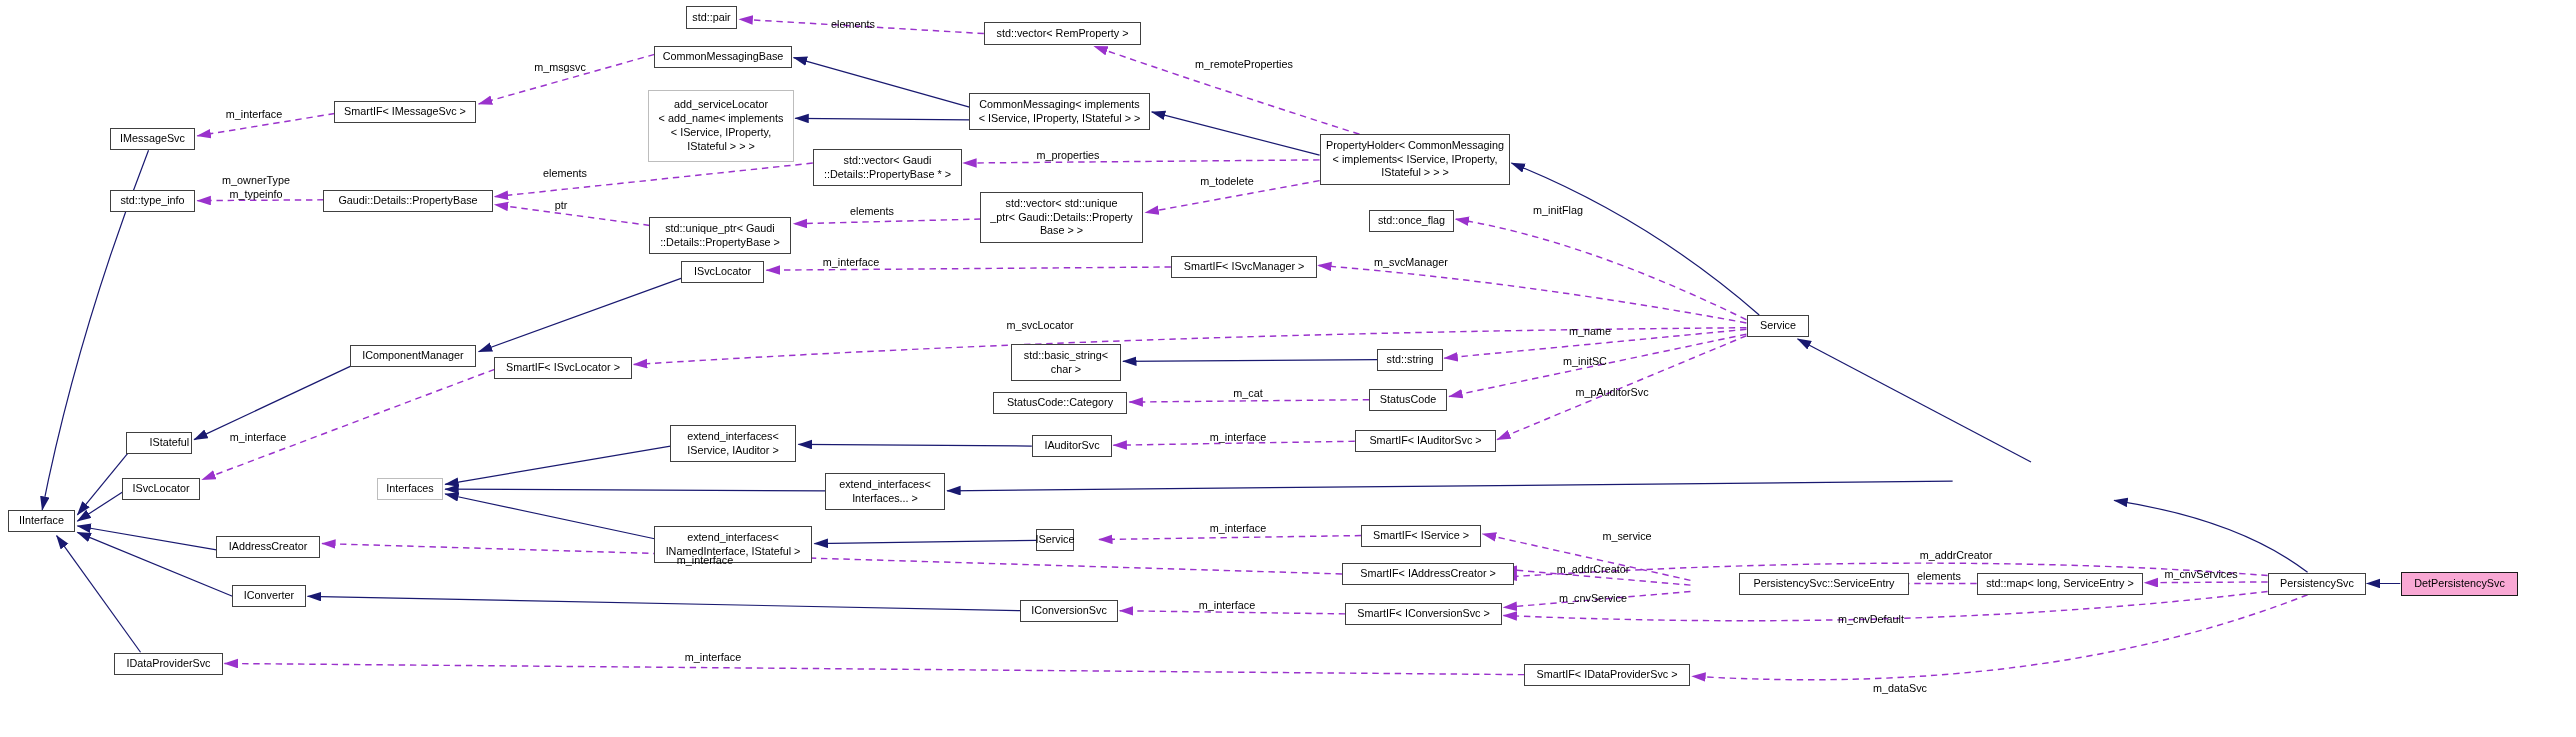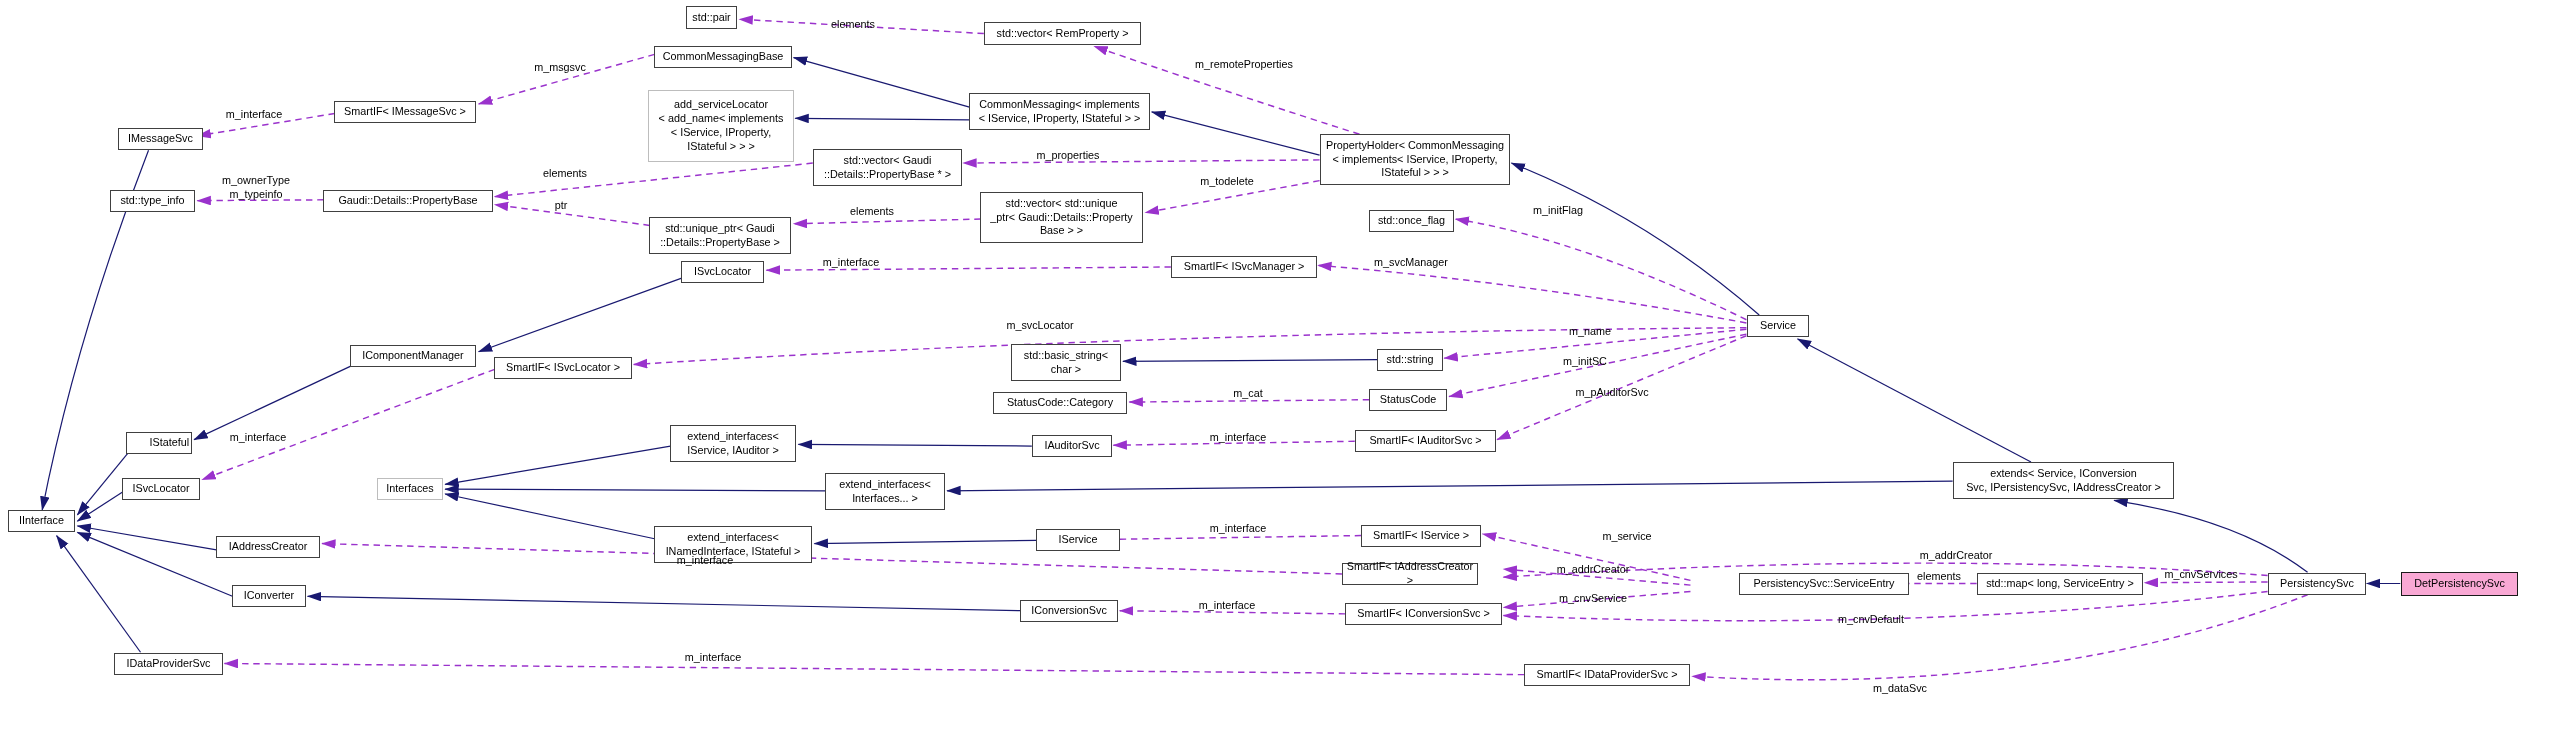--- a/index.html
+++ b/index.html
@@ -90,21 +90,21 @@
     <div class="node helper" style="left: 648px; top: 90px; width: 146px; height: 72px;">add_serviceLocator
 &lt; add_name&lt; implements
 &lt; IService, IProperty,
 IStateful &gt; &gt; &gt;</div>
     <div class="node " style="left: 969px; top: 93px; width: 181px; height: 37px;">CommonMessaging&lt; implements
 &lt; IService, IProperty, IStateful &gt; &gt;</div>
     <div class="node " style="left: 1320px; top: 134px; width: 190px; height: 51px;">PropertyHolder&lt; CommonMessaging
 &lt; implements&lt; IService, IProperty,
 IStateful &gt; &gt; &gt;</div>
     <div class="node " style="left: 334px; top: 101px; width: 142px; height: 22.4px;">SmartIF&lt; IMessageSvc &gt;</div>
-    <div class="node " style="left: 110px; top: 128px; width: 85px; height: 22.4px; margin-left: 8px;">IMessageSvc</div>
+    <div class="node " style="left: 110px; top: 128px; width: 85px; height: 22.4px;">IMessageSvc</div>
     <div class="node " style="left: 110px; top: 190px; width: 85px; height: 22.4px;">std::type_info</div>
     <div class="node " style="left: 323px; top: 190px; width: 170px; height: 22.4px;">Gaudi::Details::PropertyBase</div>
     <div class="node " style="left: 813px; top: 149px; width: 149px; height: 37px;">std::vector&lt; Gaudi
 ::Details::PropertyBase * &gt;</div>
     <div class="node " style="left: 649px; top: 205px; width: 142px; height: 37px; margin-top: 12px;">std::unique_ptr&lt; Gaudi
 ::Details::PropertyBase &gt;</div>
     <div class="node " style="left: 980px; top: 192px; width: 163px; height: 51px;">std::vector&lt; std::unique
 _ptr&lt; Gaudi::Details::Property
 Base &gt; &gt;</div>
     <div class="node " style="left: 1369px; top: 210px; width: 85px; height: 22.4px;">std::once_flag</div>
@@ -119,29 +119,27 @@
     <div class="node " style="left: 993px; top: 392px; width: 134px; height: 22.4px;">StatusCode::Category</div>
     <div class="node " style="left: 1369px; top: 389px; width: 78px; height: 22.4px;">StatusCode</div>
     <div class="node " style="left: 126px; top: 432px; width: 66px; height: 22.4px; padding-left: 24px;">IStateful</div>
     <div class="node " style="left: 670px; top: 425px; width: 126px; height: 37px;">extend_interfaces&lt;
 IService, IAuditor &gt;</div>
     <div class="node " style="left: 1032px; top: 435px; width: 80px; height: 22.4px;">IAuditorSvc</div>
     <div class="node " style="left: 1355px; top: 430px; width: 141px; height: 22.4px;">SmartIF&lt; IAuditorSvc &gt;</div>
     <div class="node helper" style="left: 377px; top: 478px; width: 66px; height: 22.4px;">Interfaces</div>
     <div class="node " style="left: 825px; top: 473px; width: 120px; height: 37px;">extend_interfaces&lt;
 Interfaces... &gt;</div>
-    <div class="node " style="left: 1953px; top: 462px; width: 221px; height: 37px;">extends&lt; Service, IConversion
-Svc, IPersistencySvc, IAddressCreator &gt;</div>
     <div class="node " style="left: 8px; top: 510px; width: 67px; height: 22.4px;">IInterface</div>
     <div class="node " style="left: 654px; top: 526px; width: 158px; height: 37px;">extend_interfaces&lt;
 INamedInterface, IStateful &gt;</div>
-    <div class="node " style="left: 1036px; top: 529px; width: 84px; height: 22.4px;">IService</div>
+    <div class="node " style="left: 1036px; top: 529px; width: 38px; height: 22.4px;">IService</div>
     <div class="node " style="left: 1361px; top: 525px; width: 120px; height: 22.4px;">SmartIF&lt; IService &gt;</div>
     <div class="node " style="left: 216px; top: 536px; width: 104px; height: 22.4px;">IAddressCreator</div>
-    <div class="node " style="left: 1342px; top: 563px; width: 136px; height: 22.4px;">SmartIF&lt; IAddressCreator &gt;</div>
+    <div class="node " style="left: 1342px; top: 563px; width: 172px; height: 22.4px;">SmartIF&lt; IAddressCreator &gt;</div>
     <div class="node " style="left: 1691px; top: 573px; width: 170px; height: 22.4px; margin-left: 48px;">PersistencySvc::ServiceEntry</div>
     <div class="node " style="left: 1977px; top: 573px; width: 166px; height: 22.4px;">std::map&lt; long, ServiceEntry &gt;</div>
     <div class="node " style="left: 2268px; top: 573px; width: 98px; height: 22.4px;">PersistencySvc</div>
     <div class="node current" style="left: 2401px; top: 572px; width: 117px; height: 24px;">DetPersistencySvc</div>
     <div class="node " style="left: 232px; top: 585px; width: 74px; height: 22.4px;">IConverter</div>
     <div class="node " style="left: 1020px; top: 600px; width: 98px; height: 22.4px;">IConversionSvc</div>
     <div class="node " style="left: 1345px; top: 603px; width: 157px; height: 22.4px;">SmartIF&lt; IConversionSvc &gt;</div>
     <div class="node " style="left: 114px; top: 653px; width: 109px; height: 22.4px;">IDataProviderSvc</div>
     <div class="node " style="left: 1524px; top: 664px; width: 166px; height: 22.4px;">SmartIF&lt; IDataProviderSvc &gt;</div>
     <div class="node " style="left: 122px; top: 478px; width: 78px; height: 22.4px;">ISvcLocator</div>

